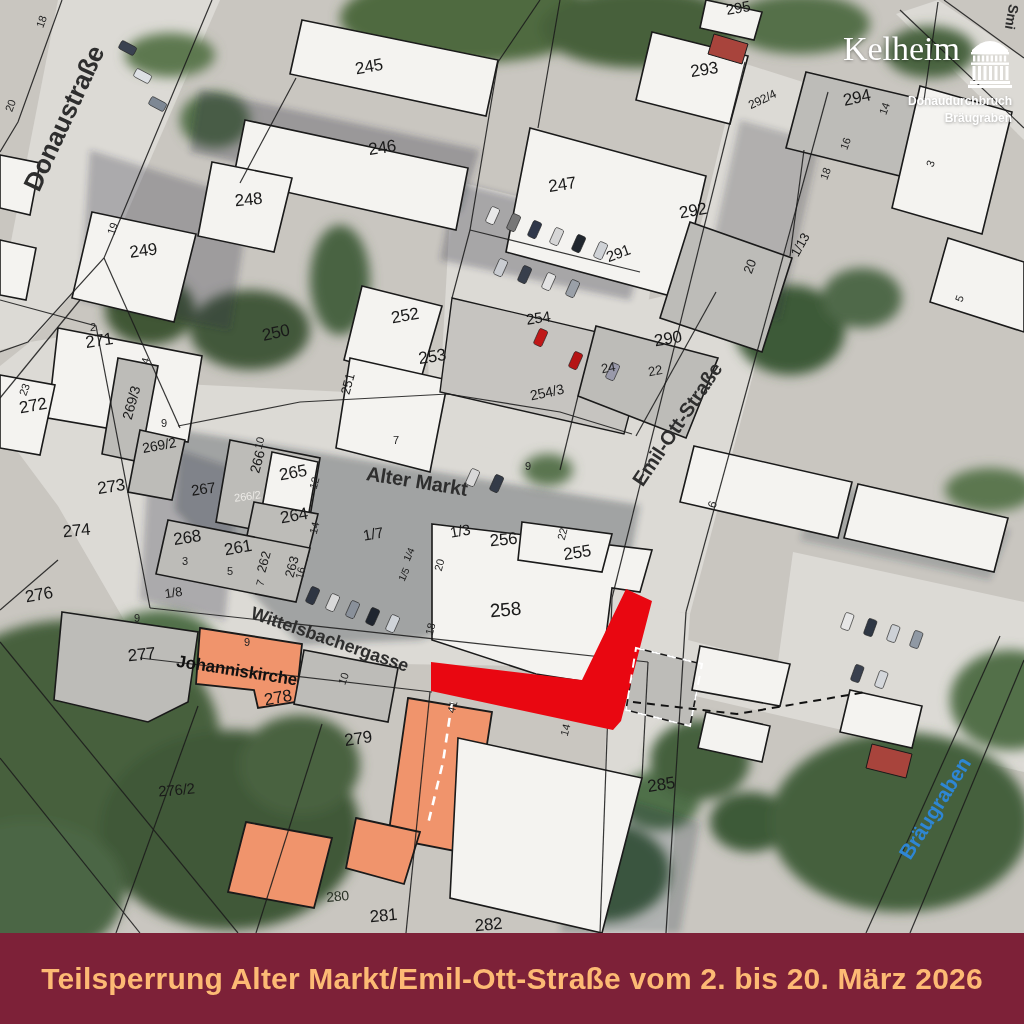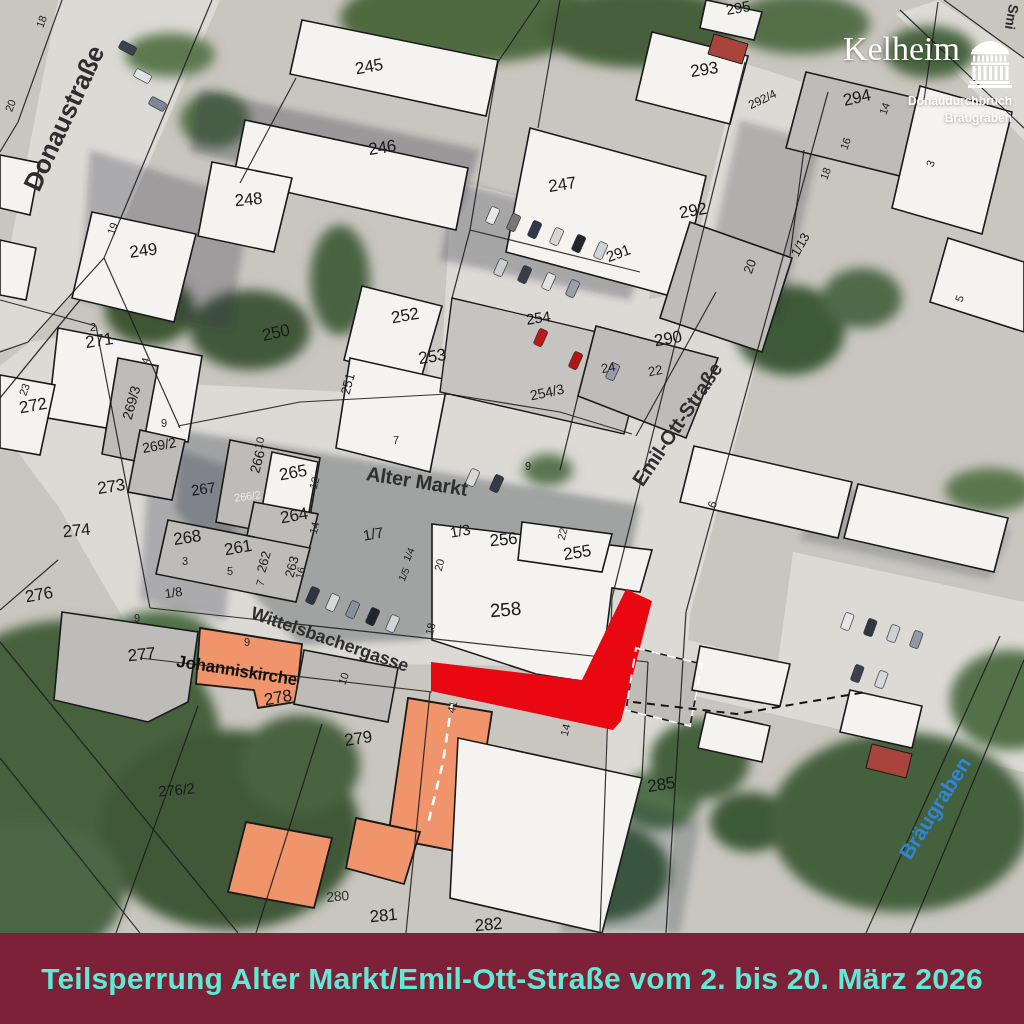--- a/index.html
+++ b/index.html
@@ -398,16 +398,16 @@
         <rect x="2" y="47" width="40" height="3"></rect>
         <rect x="0" y="51" width="44" height="3"></rect>
       </g>
     </svg>
   </div>
   <div class="sub">Donaudurchbruch</div>
   <div class="sub">Bräugraben</div>
 </div>
 
 <div id="banner" style="background: rgb(125, 33, 56);">
-  <div class="txt" style="color: #5eead4;">Teilsperrung Alter Markt/Emil-Ott-Straße vom 2. bis 20. März 2026</div>
+  <div class="txt" style="color: #fdba74;">Teilsperrung Alter Markt/Emil-Ott-Straße vom 2. bis 20. März 2026</div>
 </div>
 
 </div>
 
 </body></html>

